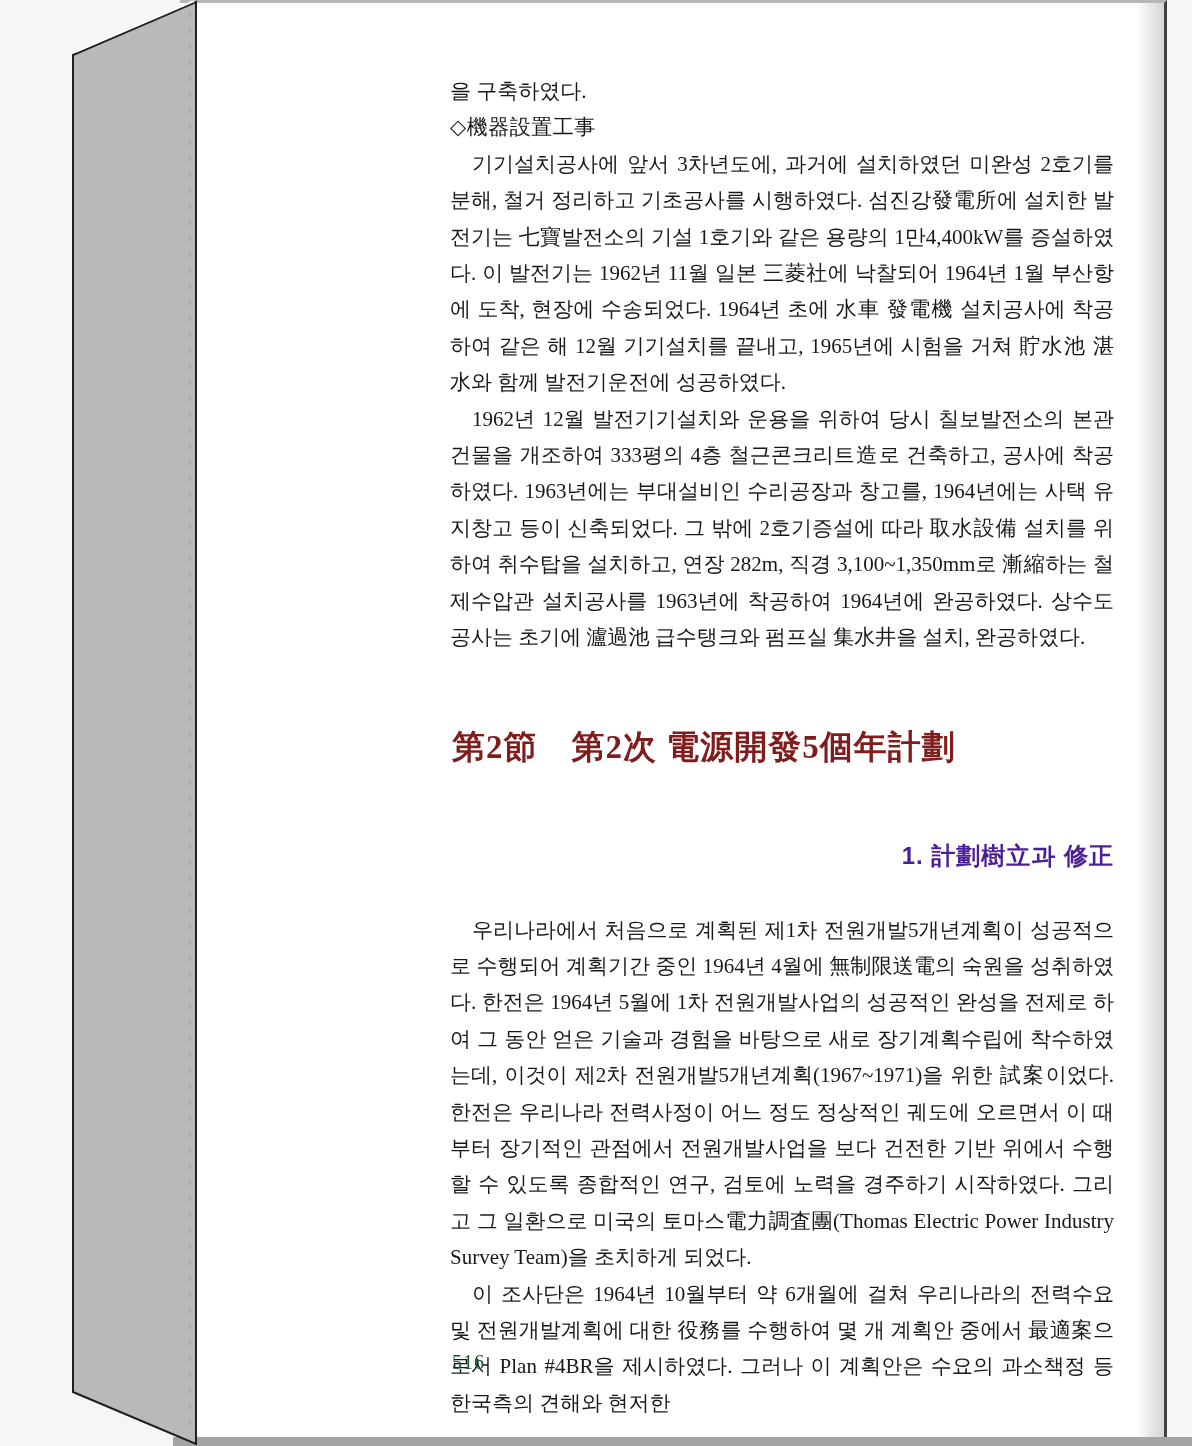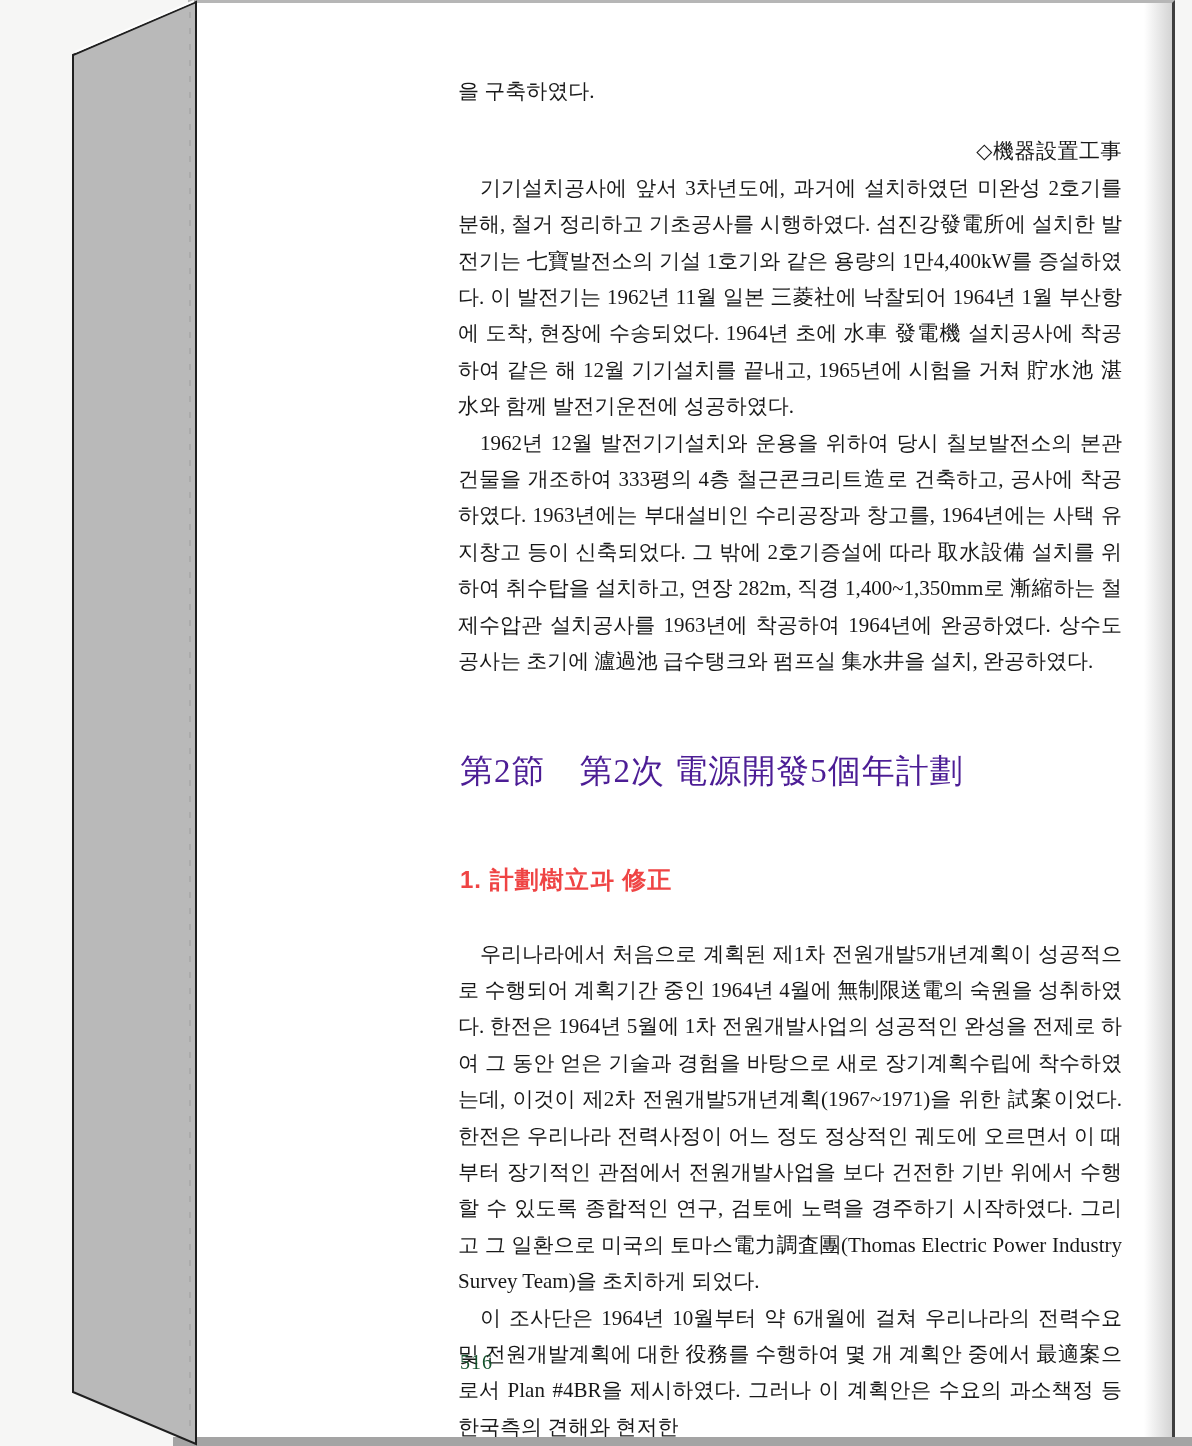--- a/index.html
+++ b/index.html
@@ -12,21 +12,21 @@
     font-family: "Liberation Serif", "DejaVu Serif", serif;
   }
   .scene {
     position: relative;
     width: 1192px;
     height: 1446px;
   }
   
   .page {
     position: absolute;
-    left: 188px;
+    left: 180px;
     top: 0;
     width: 987px;
     height: 1446px;
     background: #ffffff;
     border-top: 3px solid #b6b6b6;
     border-right: 3px solid #3f3f3f;
     box-sizing: border-box;
     z-index: 1;
   }
   
@@ -67,42 +67,41 @@
     font-size: 21px;
     line-height: 36.4px;
     text-align: justify;
     text-justify: inter-word;
   }
   .content p { margin: 0; }
   .content .body { text-indent: 22px; }
   .content .body.noindent { text-indent: 0; }
   .content .subhead {
     text-indent: 0;
-    text-align: right;
+    text-align: left;
     letter-spacing: 0.5px;
-    margin-top: 24px;
   }
   .content .section-title {
     margin: 70px 0 0 2px;
     font-size: 33px;
     line-height: 42px;
-    font-weight: normal;
+    font-weight: bold;
     letter-spacing: 1px;
     text-align: left;
-    color: #4c1d95;
+    color: #7f1d1d;
   }
   .content .sub-title {
     margin: 72px 0 40px 2px;
     font-size: 24px;
     line-height: 32px;
     font-weight: bold;
     letter-spacing: 1px;
-    text-align: left;
+    text-align: right;
     font-family: "Liberation Sans", "DejaVu Sans", sans-serif;
-    color: #ef4444;
+    color: #4c1d95;
   }
   .page-number {
     position: absolute;
     left: 272px;
     top: 1348px;
     font-size: 20px;
     letter-spacing: 1px;
     color: #14532d;
   }
 </style>
@@ -114,21 +113,21 @@
   <div class="bottom-bar"></div>
 
   <div class="page">
     <div class="page-right-shade"></div>
 
     <div class="content">
 
     <p class="body noindent">을 구축하였다.</p>
         <p class="subhead">◇機器設置工事</p>
         <p class="body">기기설치공사에 앞서 3차년도에, 과거에 설치하였던 미완성 2호기를 분해, 철거 정리하고 기초공사를 시행하였다. 섬진강發電所에 설치한 발전기는 七寶발전소의 기설 1호기와 같은 용량의 1만4,400kW를 증설하였다. 이 발전기는 1962년 11월 일본 三菱社에 낙찰되어 1964년 1월 부산항에 도착, 현장에 수송되었다. 1964년 초에 水車 發電機 설치공사에 착공하여 같은 해 12월 기기설치를 끝내고, 1965년에 시험을 거쳐 貯水池 湛水와 함께 발전기운전에 성공하였다.</p>
-        <p class="body">1962년 12월 발전기기설치와 운용을 위하여 당시 칠보발전소의 본관건물을 개조하여 333평의 4층 철근콘크리트造로 건축하고, 공사에 착공하였다. 1963년에는 부대설비인 수리공장과 창고를, 1964년에는 사택 유지창고 등이 신축되었다. 그 밖에 2호기증설에 따라 取水設備 설치를 위하여 취수탑을 설치하고, 연장 282m, 직경 1,400~1,350mm로 漸縮하는 철제수압관 설치공사를 1963년에 착공하여 1964년에 완공하였다. 상수도공사는 초기에 瀘過池 급수탱크와 펌프실 集水井을 설치, 완공하였다.</p>
+        <p class="body">1962년 12월 발전기기설치와 운용을 위하여 당시 칠보발전소의 본관건물을 개조하여 333평의 4층 철근콘크리트造로 건축하고, 공사에 착공하였다. 1963년에는 부대설비인 수리공장과 창고를, 1964년에는 사택 유지창고 등이 신축되었다. 그 밖에 2호기증설에 따라 取水設備 설치를 위하여 취수탑을 설치하고, 연장 282m, 직경 3,100~1,350mm로 漸縮하는 철제수압관 설치공사를 1963년에 착공하여 1964년에 완공하였다. 상수도공사는 초기에 瀘過池 급수탱크와 펌프실 集水井을 설치, 완공하였다.</p>
         <p class="section-title">第2節　第2次 電源開發5個年計劃</p>
         <p class="sub-title">1. 計劃樹立과 修正</p>
         <p class="body">우리나라에서 처음으로 계획된 제1차 전원개발5개년계획이 성공적으로 수행되어 계획기간 중인 1964년 4월에 無制限送電의 숙원을 성취하였다. 한전은 1964년 5월에 1차 전원개발사업의 성공적인 완성을 전제로 하여 그 동안 얻은 기술과 경험을 바탕으로 새로 장기계획수립에 착수하였는데, 이것이 제2차 전원개발5개년계획(1967~1971)을 위한 試案이었다. 한전은 우리나라 전력사정이 어느 정도 정상적인 궤도에 오르면서 이 때부터 장기적인 관점에서 전원개발사업을 보다 건전한 기반 위에서 수행할 수 있도록 종합적인 연구, 검토에 노력을 경주하기 시작하였다. 그리고 그 일환으로 미국의 토마스電力調査團(Thomas Electric Power Industry Survey Team)을 초치하게 되었다.</p>
         <p class="body">이 조사단은 1964년 10월부터 약 6개월에 걸쳐 우리나라의 전력수요 및 전원개발계획에 대한 役務를 수행하여 몇 개 계획안 중에서 最適案으로서 Plan #4BR을 제시하였다. 그러나 이 계획안은 수요의 과소책정 등 한국측의 견해와 현저한</p>
       </div>
 
     <div class="page-number">516</div>
   </div>
 
   <svg class="spine-svg" width="1192" height="1446" viewBox="0 0 1192 1446">

